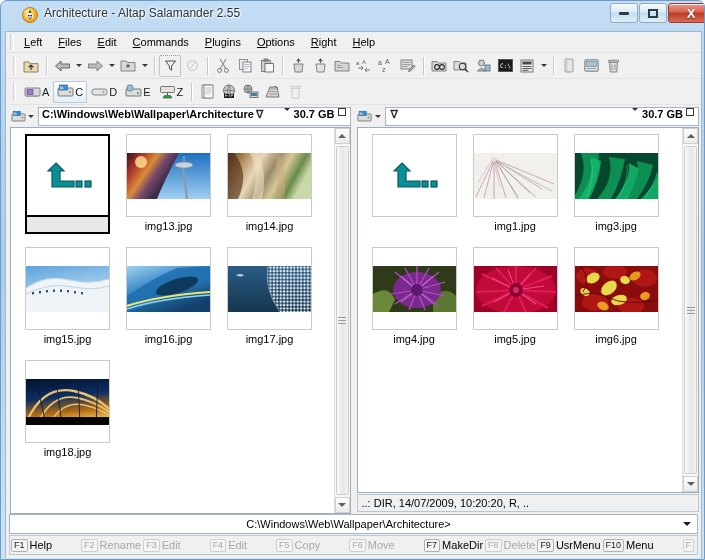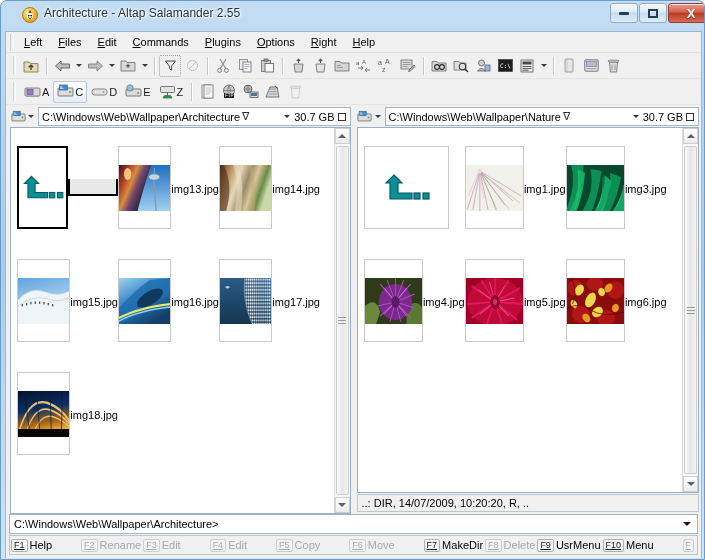--- a/index.html
+++ b/index.html
@@ -130,43 +130,43 @@
   }
   .path-drive-arrow {
     width: 10px; height: 18px; display:flex; align-items:center; justify-content:center;
   }
   .path-drive-arrow i {
     width:0;height:0;border-left:3px solid transparent;border-right:3px solid transparent;border-top:3px solid #3a3a3a;
   }
   .pathbox {
     flex: 1; height: 19px; margin-left: 2px;
     background: #ffffff; border: 1px solid #a4b6c6;
-    display: flex; align-items: center; font-size: 11px; color: #000;
-    padding-left: 3px; overflow: hidden; white-space: nowrap;
+    display: flex; align-items: flex-start; font-size: 11px; color: #000;
+    padding-left: 3px; overflow: hidden; white-space: nowrap; font-weight: bold;
   }
   .pathtext { flex: 0 0 auto; }
   .pathbox .filter-ico { margin: 0 2px 0 2px; color: #333; font-size: 11px; }
   .pathbox .spacer { flex: 1 1 auto; }
   .pathbox .dd { margin: 0 4px; width:0;height:0;border-left:3px solid transparent;border-right:3px solid transparent;border-top:3px solid #333; }
   .pathbox .size { margin-right: 3px; }
   .pathbox .sq { width: 8px; height: 8px; border: 1px solid #333; margin-right: 4px; }
 
   .filearea {
     flex: 1; display: flex; background: #ffffff;
     border: 1px solid #9aaebe; margin: 0 2px;
     min-height: 0; overflow: hidden; position: relative;
   }
   .tiles {
     flex: 1; padding: 6px 0 0 6px;
     display: flex; flex-wrap: wrap; align-content: flex-start;
     overflow: hidden;
   }
   .tile {
     width: 101px; height: 107px;
-    display: flex; flex-direction: row; align-items: center;
+    display: flex; flex-direction: column; align-items: center;
     margin-bottom: 6px;
   }
   .thumbbox {
     width: 85px; height: 83px; background: #ffffff;
     border: 1px solid #c9c9c9;
     display: flex; align-items: center; justify-content: center;
     overflow: hidden;
   }
   .tile.selected .thumbbox { border: 2px solid #000000; }
   .tile .caption {
@@ -208,34 +208,34 @@
     white-space: nowrap; overflow: hidden;
   }
 
   
   .cmdline {
     height: 20px; margin: 0 3px 1px 3px;
     background: #ffffff; border: 1px solid #a4b6c6;
     display: flex; align-items: center;
     font-size: 11px; color: #000; padding-left: 4px;
   }
-  .cmdline .txt { flex: 1; white-space: nowrap; }
+  .cmdline .txt { flex: 1; white-space: nowrap; text-align: center; }
   .cmdline .dd { width:0;height:0;border-left:4px solid transparent;border-right:4px solid transparent;border-top:4px solid #1a1a1a; margin-right: 6px; }
 
   
   .fkeybar {
     height: 20px; margin: 0 3px 3px 3px;
     background: #f0f0f0; border: 1px solid #b9c7d2;
     display: flex; align-items: center; overflow: hidden;
   }
   .fkey { display: flex; align-items: center; height: 18px; padding: 0 1px; }
   .fkey .knum {
     font-size: 9px; border: 1px solid #b0b0b0; border-radius: 2px;
     padding: 0 2px; margin-right: 2px; line-height: 11px;
-    background: #f4f4f4; color: #1a1a1a; text-decoration: underline;
+    background: #f4f4f4; color: #1a1a1a;
   }
   .fkey .klabel { font-size: 11px; color: #000; }
   .fkey.disabled .knum { color: #a8a8a8; border-color: #cfcfcf; }
   .fkey.disabled .klabel { color: #a8a8a8; }
   .fkey-fill { flex: 1 1 auto; }
 </style>
 </head>
 <body>
 
 <div class="window">
@@ -756,21 +756,20 @@
               <rect x="1" y="4" width="15" height="8" rx="1" fill="#dcdcdc" stroke="#5a5a5a" stroke-width="0.8"></rect>
               <rect x="2.5" y="1" width="8" height="5" fill="#3f8fd0" stroke="#2a6a9a" stroke-width="0.7"></rect>
               <path d="M3 3h2.5M3 4.3h3.5" stroke="#ffffff" stroke-width="0.7"></path>
               <circle cx="13" cy="8" r="1.1" fill="#6aa84f"></circle>
             </svg>
           </div>
           <div class="path-drive-arrow">
               <i></i>
             </div>
           <div class="pathbox">
-            <span class="pathtext">C:\Windows\Web\Wallpaper\Nature</span>
             <span class="filter-ico">∇</span>
             <span class="spacer"></span>
             <span class="dd"></span>
             <span class="size">30.7 GB</span>
             <span class="sq"></span>
           </div>
         </div>
 
         <div class="filearea">
           <div class="tiles">

